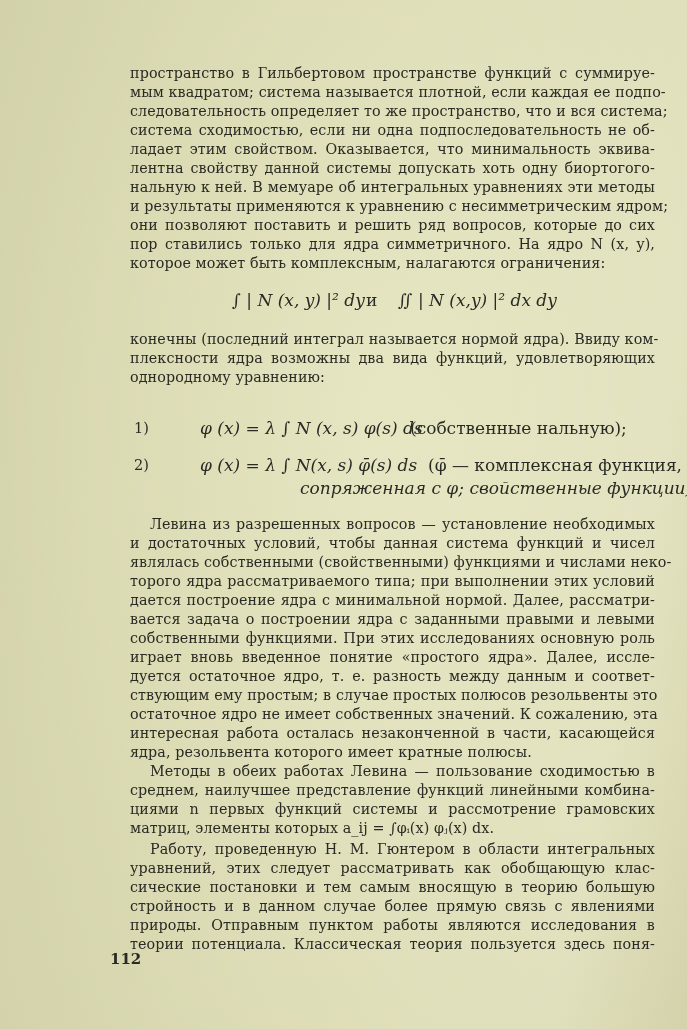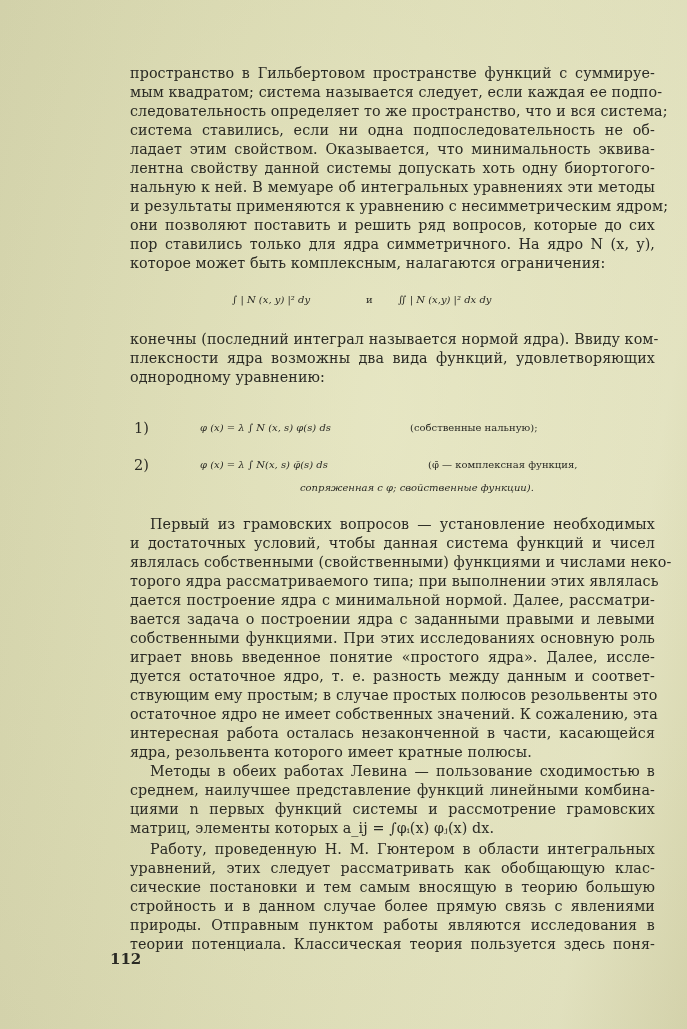--- a/index.html
+++ b/index.html
@@ -15,36 +15,36 @@
   }
   .line {
     position: absolute; left: 130px; width: 525px;
     font-size: 14.3px; line-height: 19px; height: 19px;
     white-space: nowrap; text-align: justify; text-align-last: justify;
     letter-spacing: 0.1px;
   }
   .line.last { text-align-last: left; }
   .line.indent { left: 150px; width: 505px; }
   .formula {
-    position: absolute; font-size: 10px; line-height: 20px; white-space: nowrap;
+    position: absolute; font-size: 17px; line-height: 20px; white-space: nowrap;
     font-family: "DejaVu Serif", "Liberation Serif", serif;
   }
   .eqnum { position: absolute; font-size: 14.5px; line-height: 20px; }
   .pagenum { position: absolute; left: 110px; top: 948px; font-size: 15px; font-weight: bold; }
 </style>
 </head>
 <body>
 
 <div class="page">
 
   <div>
     <div class="line" style="top:64px">пространство в Гильбертовом пространстве функций с суммируе-</div>
-    <div class="line" style="top:83px">мым квадратом; система называется следует, если каждая ее подпо-</div>
+    <div class="line" style="top:83px">мым квадратом; система называется плотной, если каждая ее подпо-</div>
     <div class="line" style="top:102px">следовательность определяет то же пространство, что и вся система;</div>
-    <div class="line" style="top:121px">система ставились, если ни одна подпоследовательность не об-</div>
+    <div class="line" style="top:121px">система сходимостью, если ни одна подпоследовательность не об-</div>
     <div class="line" style="top:140px">ладает этим свойством. Оказывается, что минимальность эквива-</div>
     <div class="line" style="top:159px">лентна свойству данной системы допускать хоть одну биортогого-</div>
     <div class="line" style="top:178px">нальную к ней. В мемуаре об интегральных уравнениях эти методы</div>
     <div class="line" style="top:197px">и результаты применяются к уравнению с несимметрическим ядром;</div>
     <div class="line" style="top:216px">они позволяют поставить и решить ряд вопросов, которые до сих</div>
     <div class="line" style="top:235px">пор ставились только для ядра симметричного. На ядро N (x, y),</div>
     <div class="line last" style="top:254px">которое может быть комплексным, налагаются ограничения:</div>
   </div>
 
   <div>
@@ -65,24 +65,24 @@
     <span class="formula" style="left:410px; top:418px;">(собственные нальную);</span>
   </div>
   <div>
     <span class="eqnum" style="left:134px; top:455px;">2)</span>
     <span class="formula" style="left:200px; top:455px; font-style:italic;">φ (x) = λ ∫ N(x, s) φ̄(s) ds</span>
     <span class="formula" style="left:428px; top:455px;">(φ̄ — комплексная функция,</span>
     <span class="formula" style="left:300px; top:478px;font-style:italic;">сопряженная с φ; свойственные функции).</span>
   </div>
 
   <div>
-    <div class="line indent" style="top:515px">Первый из грамовских вопросов — установление необходимых</div>
+    <div class="line indent" style="top:515px">Левина из разрешенных вопросов — установление необходимых</div>
     <div class="line" style="top:534px">и достаточных условий, чтобы данная система функций и чисел</div>
     <div class="line" style="top:553px">являлась собственными (свойственными) функциями и числами неко-</div>
-    <div class="line" style="top:572px">торого ядра рассматриваемого типа; при выполнении этих являлась</div>
+    <div class="line" style="top:572px">торого ядра рассматриваемого типа; при выполнении этих условий</div>
     <div class="line" style="top:591px">дается построение ядра с минимальной нормой. Далее, рассматри-</div>
     <div class="line" style="top:610px">вается задача о построении ядра с заданными правыми и левыми</div>
     <div class="line" style="top:629px">собственными функциями. При этих исследованиях основную роль</div>
     <div class="line" style="top:648px">играет вновь введенное понятие «простого ядра». Далее, иссле-</div>
     <div class="line" style="top:667px">дуется остаточное ядро, т. е. разность между данным и соответ-</div>
     <div class="line" style="top:686px">ствующим ему простым; в случае простых полюсов резольвенты это</div>
     <div class="line" style="top:705px">остаточное ядро не имеет собственных значений. К сожалению, эта</div>
     <div class="line" style="top:724px">интересная работа осталась незаконченной в части, касающейся</div>
     <div class="line last" style="top:743px">ядра, резольвента которого имеет кратные полюсы.</div>
   </div>

